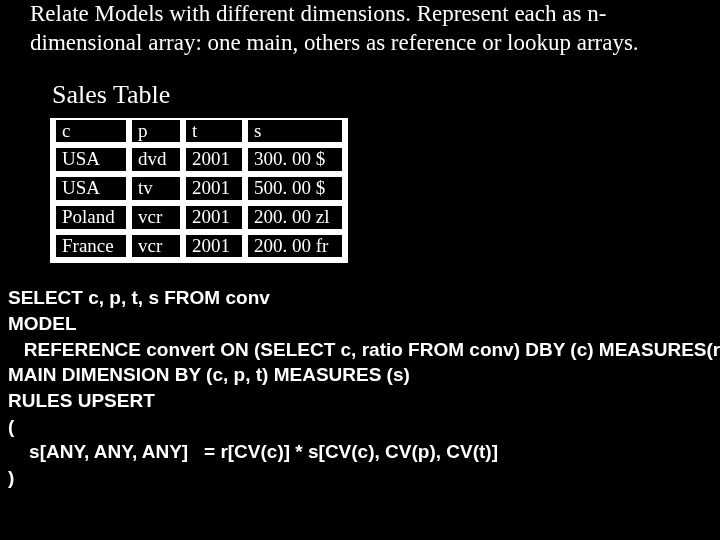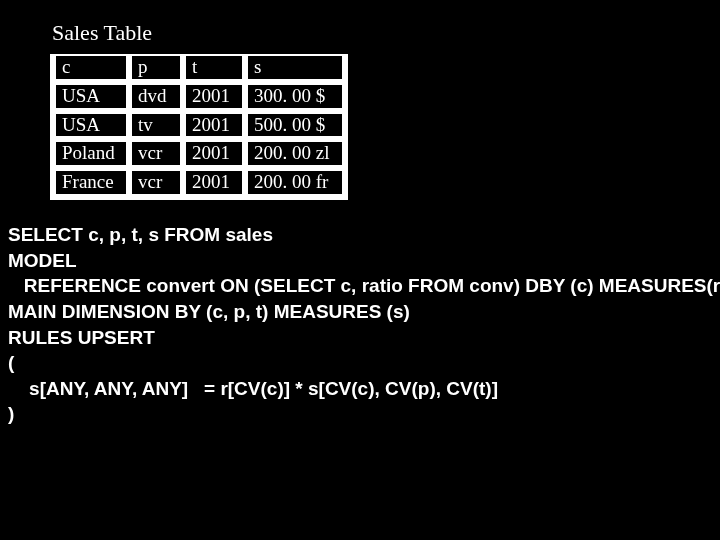--- a/index.html
+++ b/index.html
@@ -38,22 +38,22 @@
     margin-right: 20px;
   }
   .block-left {
     flex: 0 0 auto;
   }
   .block-right {
     flex: 0 0 auto;
     margin-left: 40px;
   }
   .table-caption-left {
-    font-size: 22px;
-    margin: 20px 0 8px 2px;
+    font-size: 26px;
+    margin: 8px 0 8px 2px;
     font-family: "Times New Roman", Times, serif;
   }
   .table-caption-right {
     font-size: 22px;
     margin: 10px 0 10px 4px;
     font-family: "Times New Roman", Times, serif;
   }
   table.data {
     border-collapse: collapse;
     font-family: "Times New Roman", Times, serif;
@@ -87,20 +87,21 @@
     margin: 22px 0 0 8px;
     line-height: 1.35;
   }
 </style>
 </head>
 <body>
 
 <div class="slide">
 
 
+  <div class="subtitle">Relate Models with different dimensions. Represent each as n-dimensional array: one main, others as reference or lookup arrays.</div>
 
   <div class="tables-row">
 
     <div class="block-left">
       <div class="table-caption-left">Sales Table</div>
       <table class="data sales">
         <tbody>
             <tr>
           <td>c</td>
           <td>p</td>
@@ -131,21 +132,21 @@
           <td>2001</td>
           <td>200. 00 fr</td>
         </tr>
       </tbody>
         </table>
     </div>
 
 
   </div>
 
-  <div class="sql"><span>SELECT c, p, t, s FROM sales</span>
+  <div class="sql"><span>SELECT c, p, t, s FROM conv</span>
 <span>MODEL</span>
 <span>   REFERENCE convert ON (SELECT c, ratio FROM conv) DBY (c) MEASURES(r)</span>
 <span>MAIN DIMENSION BY (c, p, t) MEASURES (s)</span>
 <span>RULES UPSERT</span>
 <span>(</span>
 <span>    s[ANY, ANY, ANY]   = r[CV(c)] * s[CV(c), CV(p), CV(t)]</span>
 <span>)</span></div>
 
 </div>
 

